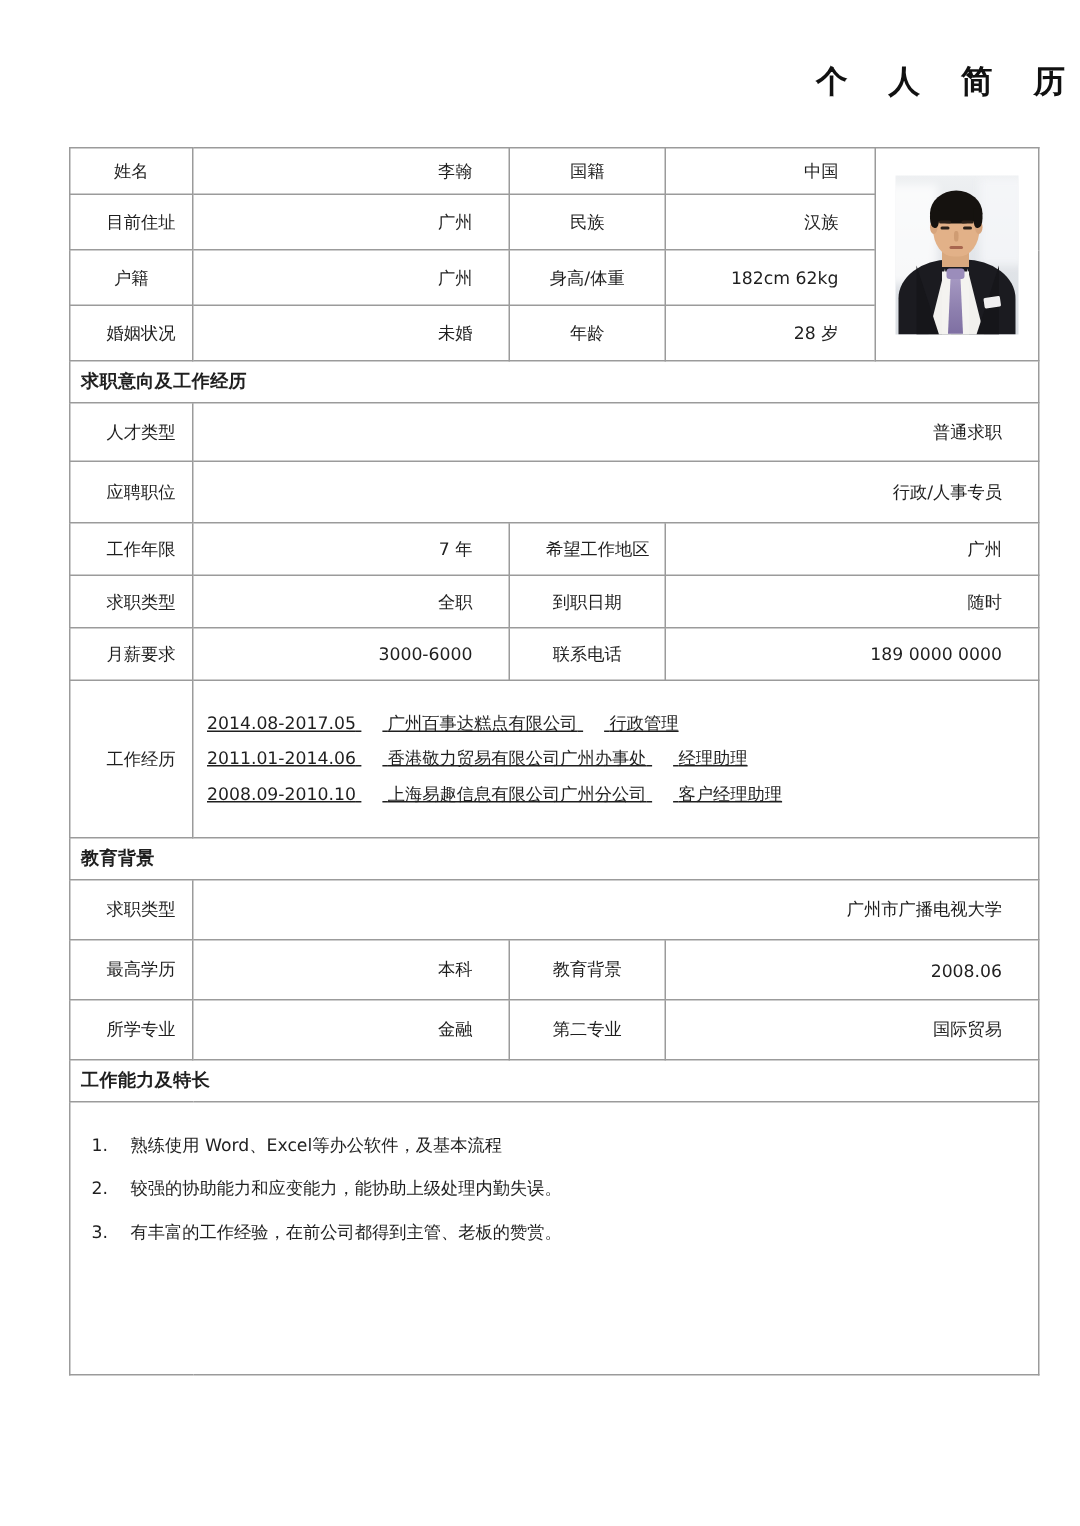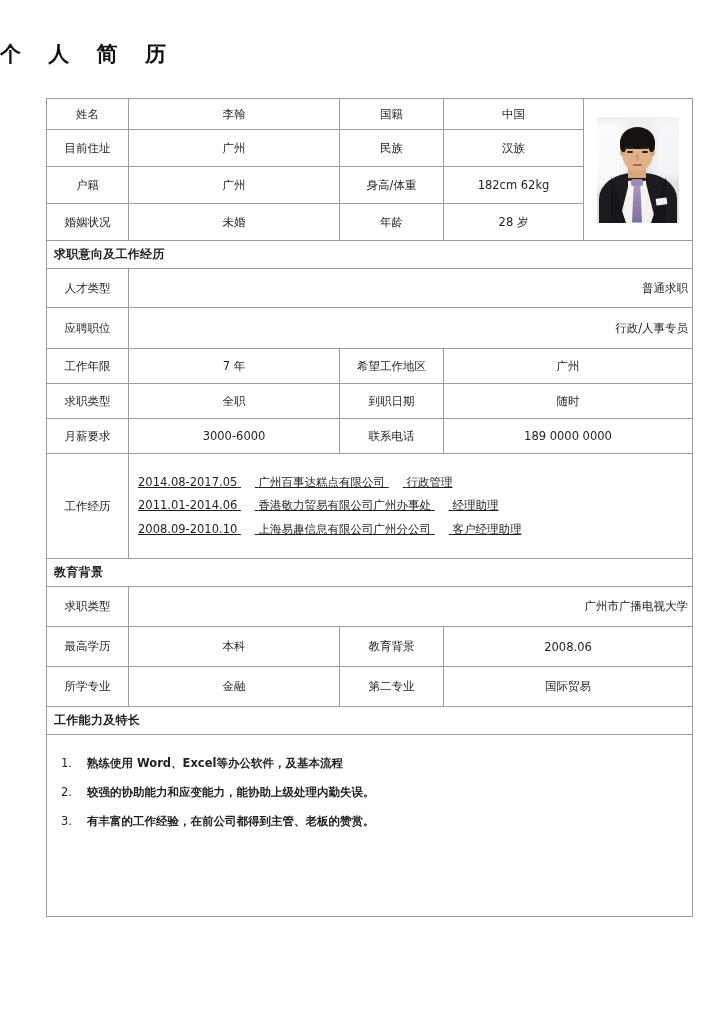--- a/index.html
+++ b/index.html
@@ -21,21 +21,21 @@
     position: relative;
     background: #fff;
   }
 
   
   .title {
     position: absolute;
     left: 0;
     top: 40px;
     width: 720px;
-    text-align: left;
+    text-align: right;
     font-size: 21px;
     font-weight: bold;
     letter-spacing: 10px;
     color: #111;
   }
 
   
   .resume-table {
     position: absolute;
     left: 46px;
@@ -43,29 +43,29 @@
     width: 646px;
     border-collapse: collapse;
     table-layout: fixed;
     border: 1.6px solid #2b2b2b;
     background: #fff;
   }
   .resume-table td {
     border: 1px solid #9b9b9b;
     font-size: 11.5px;
     color: #1f1f1f;
-    padding: 0 4px;
+    padding: 0 24px;
     vertical-align: middle;
     background: #fff;
   }
   .lbl {
     text-align: center;
     white-space: nowrap;
   }
-  .val-c { text-align: center; }
+  .val-c { text-align: right; }
   .val-l { text-align: right; padding-left: 9px; }
 
   
   td.section {
     font-weight: bold;
     text-align: left;
     padding-left: 7px;
     font-size: 12px;
     letter-spacing: 0.3px;
   }
@@ -225,21 +225,21 @@
     align-items: baseline;
     padding: 7px 0;
     font-size: 11.5px;
   }
   .skill-num {
     width: 30px;
     flex: 0 0 30px;
     padding-left: 4px;
     box-sizing: border-box;
   }
-  .skill-text { flex: 1; font-weight: bold; }
+  .skill-text { flex: 1; }
 </style>
 </head>
 <body>
 
 <div class="page">
 
   <div class="title">个 人 简 历</div>
 
   <table class="resume-table">
     <colgroup>

